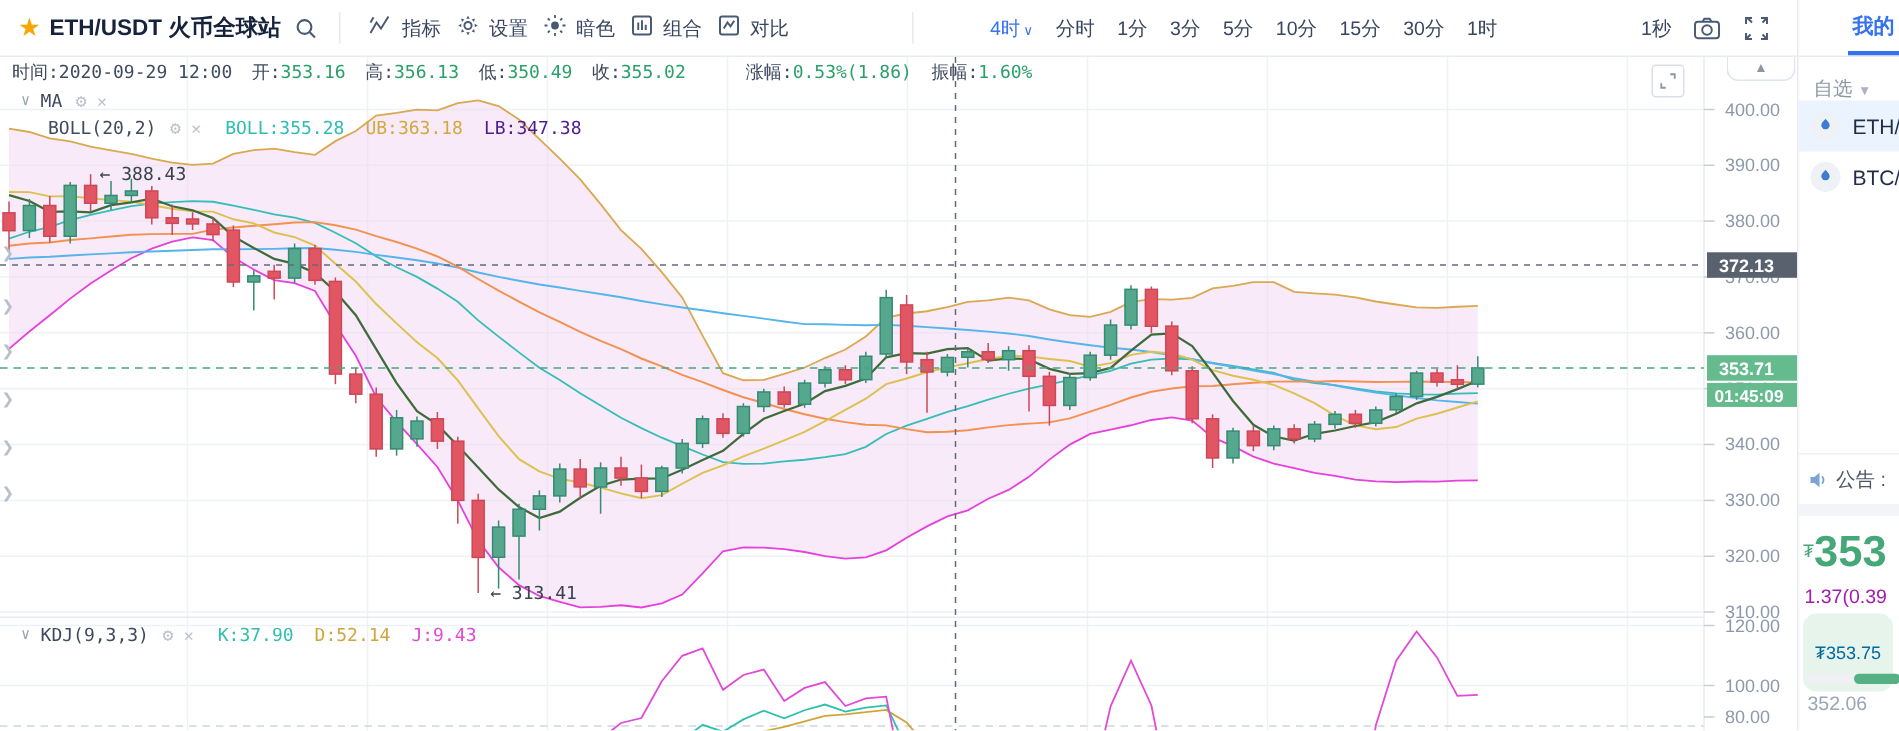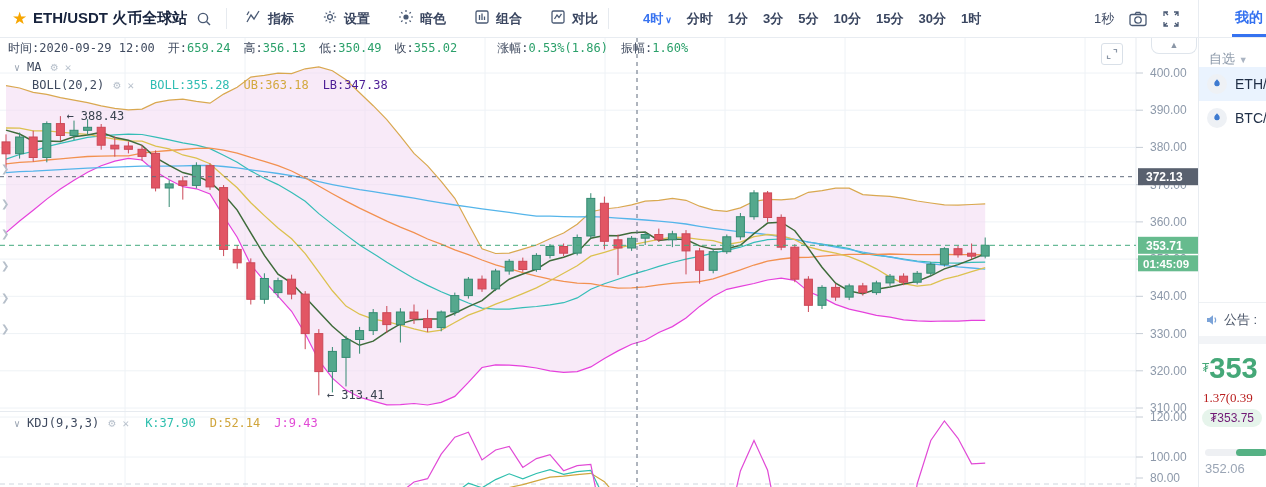--- a/index.html
+++ b/index.html
@@ -40,23 +40,23 @@
   .coin-circle{width:20px;height:20px;border-radius:50%;background:#eef1f5;margin-left:8px;
                display:flex;align-items:center;justify-content:center;flex:none;}
   .sb-row-label{font-size:14px;color:#1f2e46;margin-left:8px;white-space:nowrap;}
   .sb-annline{position:absolute;left:0;top:302px;width:68px;height:1px;background:#eef1f4;}
   .sb-ann{position:absolute;left:6px;top:311px;display:flex;align-items:center;gap:5px;
           font-size:13px;color:#4a5568;white-space:nowrap;cursor:pointer;}
   .sb-graybar{position:absolute;left:0;top:336px;width:68px;height:8px;background:#f2f4f7;}
   .sb-bigprice{position:absolute;left:3px;top:352px;color:#45a878;white-space:nowrap;}
   .sb-bigprice .cur{font-size:12px;vertical-align:6px;}
   .sb-bigprice .num{font-size:29px;font-weight:bold;letter-spacing:0;}
-  .sb-change{position:absolute;left:4px;top:390px;font-size:13px;color:#b91c1c;white-space:nowrap;font-family:Liberation Serif, serif;}
+  .sb-change{position:absolute;left:4px;top:390px;font-size:13px;color:#a21caf;white-space:nowrap;}
   .sb-pill{position:absolute;left:3px;top:409px;height:18px;background:#e6f4eb;border-radius:9px;
-           display:flex;align-items:center;padding:0 8px;font-size:12px;color:#701a75;white-space:nowrap;}
+           display:flex;align-items:center;padding:17px 8px;font-size:12px;color:#0369a1;white-space:nowrap;}
   .sb-bar{position:absolute;left:6px;top:449px;width:62px;height:7px;border-radius:3.5px;
           background:#eef0f3;overflow:hidden;}
   .sb-bar-fill{position:absolute;left:31px;top:0;height:7px;width:37px;background:#55b184;border-radius:3.5px 0 0 3.5px;}
   .sb-low{position:absolute;left:6px;top:461px;font-size:13px;color:#9aa5b5;}
   
   .collapse-tab{position:absolute;left:1151px;top:38px;width:44px;height:15px;z-index:25;
                 border:1px solid #dfe5ec;border-top:none;border-radius:0 0 8px 8px;background:#fff;
                 display:flex;align-items:center;justify-content:center;cursor:pointer;
                 color:#8a96a6;font-size:9px;line-height:9px;}
   .restore-btn{position:absolute;left:1101px;top:43px;width:20px;height:20px;z-index:25;
@@ -317,21 +317,21 @@
     </div>
   <div class="tb-abs" style="left:196px;">
     <span class="icon-btn">
       <svg width="16" height="16" viewBox="0 0 16 16" fill="none" stroke="#4a5a74" stroke-width="1.4">
         <circle cx="7" cy="7" r="4.6"></circle>
           <line x1="10.5" y1="10.5" x2="14" y2="14"></line>
       </svg>
     </span>
   </div>
   <div class="tb-divider" style="left:226px;"></div>
-  <div class="tb-abs" style="left: 246px; display: flex; gap: 28px; font-weight: bold;" id="tb-menu">
+  <div class="tb-abs" style="left: 246px; display: flex; gap: 10px;" id="tb-menu">
       <div class="menu-item">
         <span><svg width="16" height="16" viewBox="0 0 16 16" fill="none" stroke="#4a5a74" stroke-width="1.3">
             <path d="M1 13 L5 6 L8 10 L13 2"></path>
             <path d="M1 6 L3 2.5"></path>
           </svg></span>
         <span>指标</span>
       </div>
       <div class="menu-item">
         <span><svg width="16" height="16" viewBox="0 0 16 16" fill="none" stroke="#4a5a74" stroke-width="1.3">
             <circle cx="8" cy="8" r="2.4"></circle>
@@ -366,21 +366,21 @@
       </div>
       <div class="menu-item">
         <span><svg width="16" height="16" viewBox="0 0 16 16" fill="none" stroke="#4a5a74" stroke-width="1.3">
             <rect x="2" y="2" width="12" height="12" rx="1.5"></rect>
             <path d="M4.5 10 L7 6 L9 8.5 L11.5 4.8"></path>
           </svg></span>
         <span>对比</span>
       </div>
     </div>
   <div class="tb-divider" style="left:608px;"></div>
-  <div class="tb-abs" style="left:643px;font-weight:bold;">
+  <div class="tb-abs" style="left:660px;">
       <div class="tf-group" id="tf-group">
         <span class="tf active">4时<span class="caret">∨</span></span>
         <span class="tf">分时</span>
         <span class="tf">1分</span>
         <span class="tf">3分</span>
         <span class="tf">5分</span>
         <span class="tf">10分</span>
         <span class="tf">15分</span>
         <span class="tf">30分</span>
         <span class="tf">1时</span>
@@ -413,21 +413,21 @@
 <div class="collapse-tab">▲</div>
 <div class="restore-btn">
   <svg width="14" height="14" viewBox="0 0 14 14" fill="none" stroke="#8a96a6" stroke-width="1.2">
     <path d="M8.5 2.5 H11.5 V5.5"></path>
       <path d="M5.5 11.5 H2.5 V8.5"></path>
   </svg>
 </div>
 
 <div class="overlay-row" style="left:8px;top:40px;" id="info-bar">
     <span style="margin-right: 13px;"><span class="ov-label">时间:</span><span style="color:#3f4a5f">2020-09-29 12:00</span></span>
-    <span style="margin-right: 13px;"><span class="ov-label">开:</span><span style="color:#2ba06a">659.24</span></span>
+    <span style="margin-right: 13px;"><span class="ov-label">开:</span><span style="color:#2ba06a">353.16</span></span>
     <span style="margin-right: 13px;"><span class="ov-label">高:</span><span style="color:#2ba06a">356.13</span></span>
     <span style="margin-right: 13px;"><span class="ov-label">低:</span><span style="color:#2ba06a">350.49</span></span>
     <span style="margin-right: 13px;"><span class="ov-label">收:</span><span style="color:#2ba06a">355.02</span></span>
     <span style="margin-right: 13px; margin-left: 27px;"><span class="ov-label">涨幅:</span><span style="color:#2ba06a">0.53%(1.86)</span></span>
     <span style="margin-right: 13px;"><span class="ov-label">振幅:</span><span style="color:#2ba06a">1.60%</span></span>
   </div>
 
 <div class="overlay-row" style="left:14px;top:60px;" id="ma-row">
     <span class="ov-chev">∨</span>
     <span class="ov-label">MA</span>

